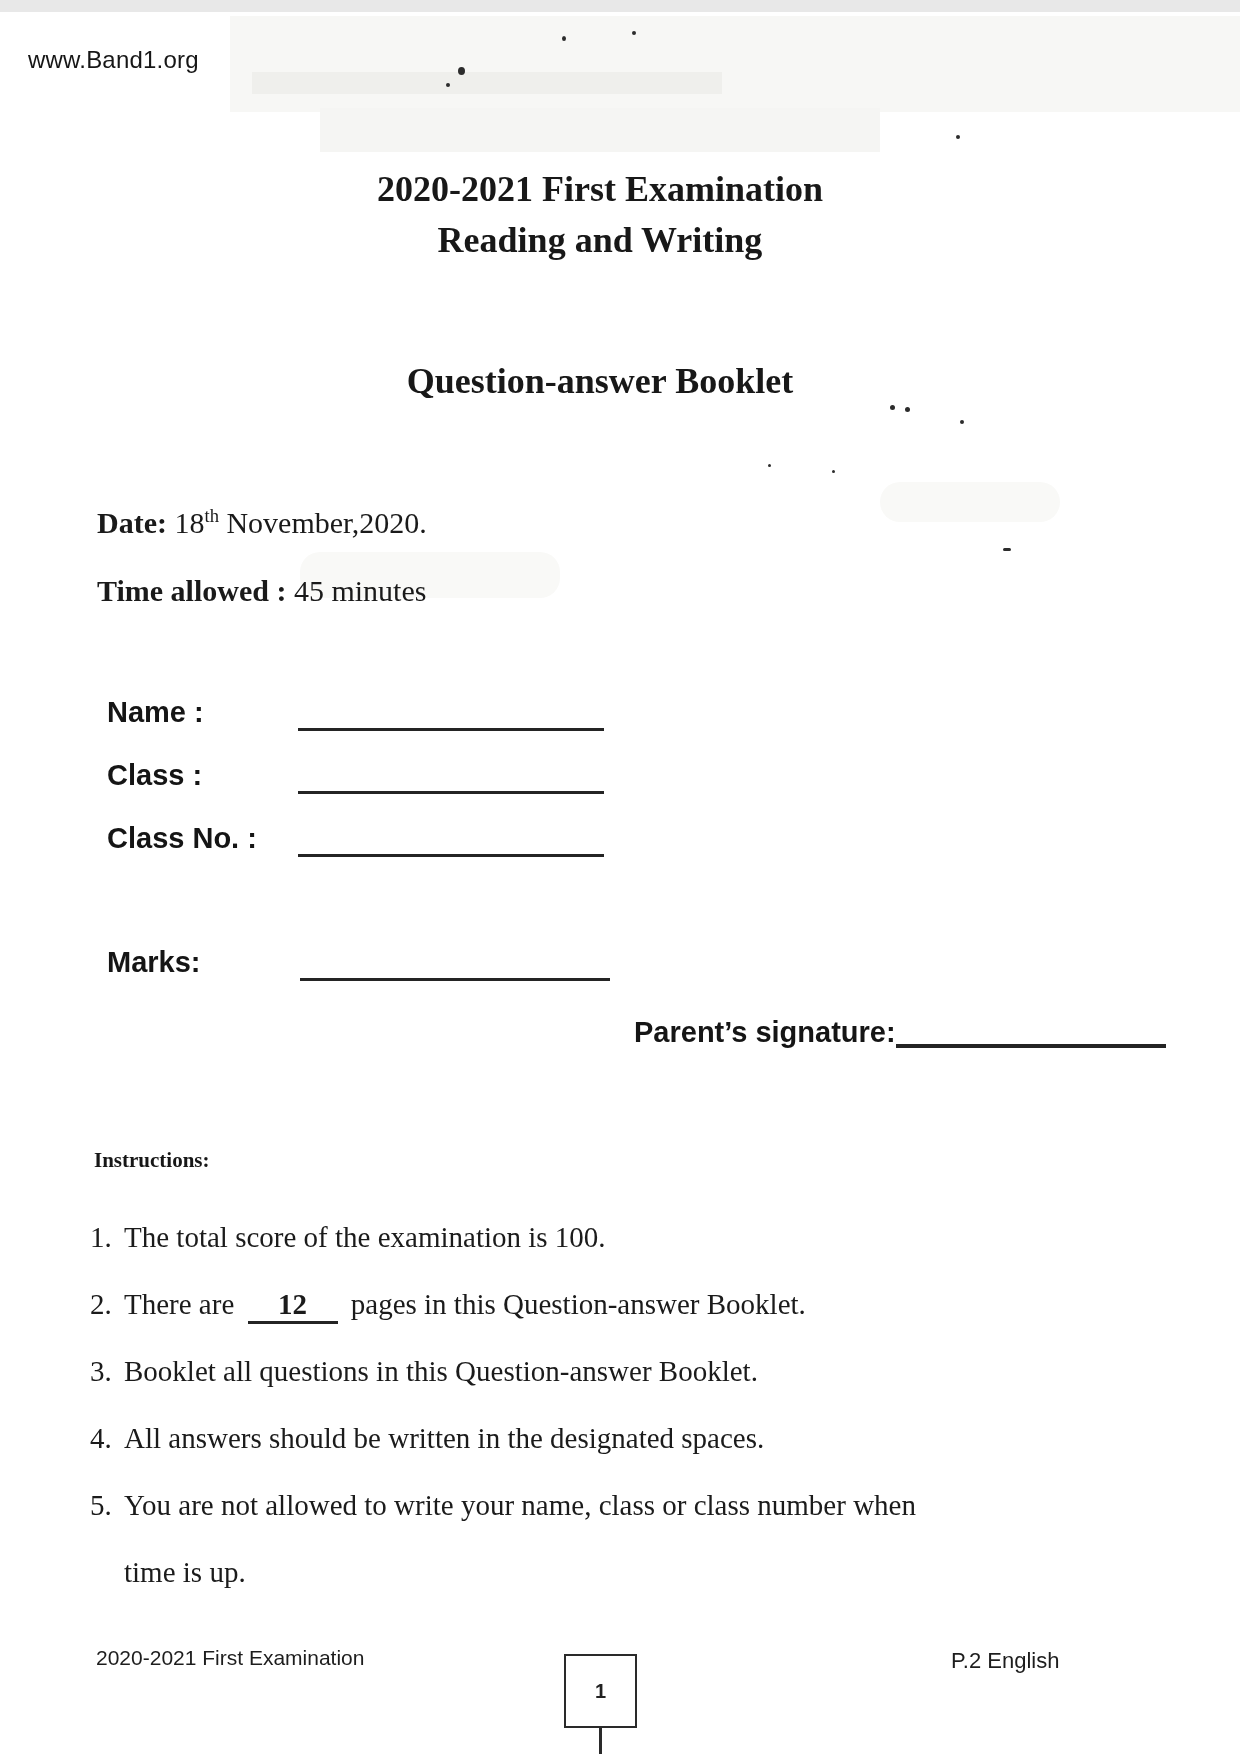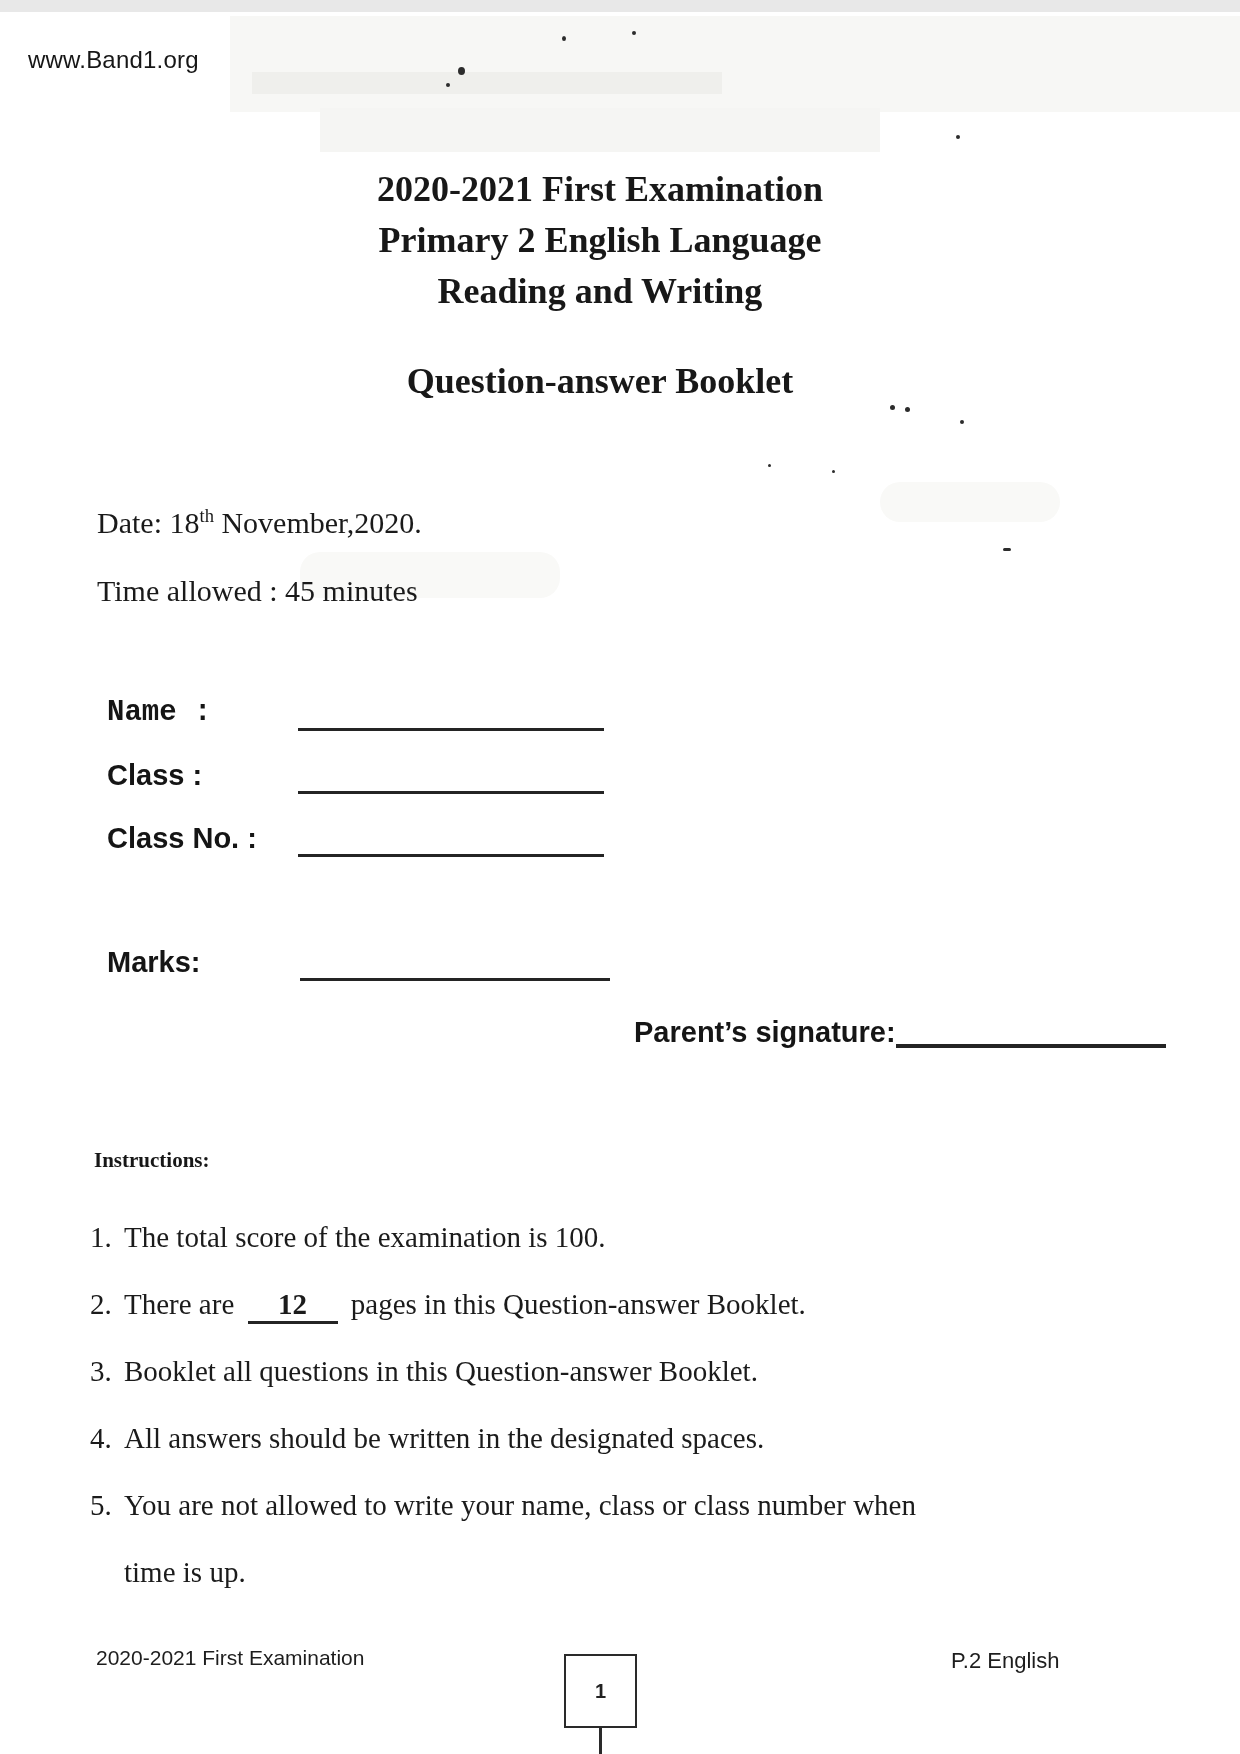--- a/index.html
+++ b/index.html
@@ -34,21 +34,21 @@
   }
   .booklet-title {
     left:260px; top:348px; width:680px;
     text-align:center;
     font-weight:700;
     font-size:36px;
     color:#181818;
   }
 
   .meta-line { left:97px; font-size:30px; color:#1a1a1a; white-space:nowrap; }
-  .meta-line b { font-weight:400; }
+  .meta-line b { font-weight:700; }
   .meta-line sup { font-size:0.62em; vertical-align:super; line-height:0; }
 
   .field-label {
     left:107px;
     font-family:"Liberation Sans", sans-serif;
     font-weight:700; font-size:29px; color:#151515;
     white-space:nowrap;
   }
   .blank-line {
     position:absolute; height:0;
@@ -118,35 +118,34 @@
   <div class="speck" style="left:956px; top:123px; width:4px; height:4px;"></div>
   <div class="speck" style="left:960px; top:408px; width:4px; height:4px;"></div>
   <div class="speck" style="left:768px; top:452px; width:3px; height:3px;"></div>
   <div class="speck" style="left:832px; top:458px; width:3px; height:3px;"></div>
   <div class="speck" style="left:1003px; top:536px; width:8px; height:3px; border-radius:2px;"></div>
 
   <div class="abs watermark sans">www.Band1.org</div>
 
   <div class="abs title-block">
     <div>2020-2021 First Examination</div>
-    <div>Primary 2 English Language</div>
     <div>Reading and Writing</div>
   </div>
   <div class="abs booklet-title">Question-answer Booklet</div>
 
   <div class="abs meta-line" style="top:494px;">
     <b>Date:</b>
     <span>18</span><sup>th</sup><span> November,2020.</span>
   </div>
   <div class="abs meta-line" style="top:562px;">
     <b>Time allowed :</b>
     <span>45 minutes</span>
   </div>
 
-  <div class="abs field-label" style="top:684px;font-family:Liberation Mono, monospace;">Name :</div>
+  <div class="abs field-label" style="top:684px;">Name :</div>
   <div class="blank-line" style="left:298px; top:716px; width:306px;"></div>
 
   <div class="abs field-label" style="top:747px;">Class :</div>
   <div class="blank-line" style="left:298px; top:779px; width:306px;"></div>
 
   <div class="abs field-label" style="top:810px;">Class No. :</div>
   <div class="blank-line" style="left:298px; top:842px; width:306px;"></div>
 
   <div class="abs field-label" style="top:934px;">Marks:</div>
   <div class="blank-line" style="left:300px; top:966px; width:310px;"></div>

